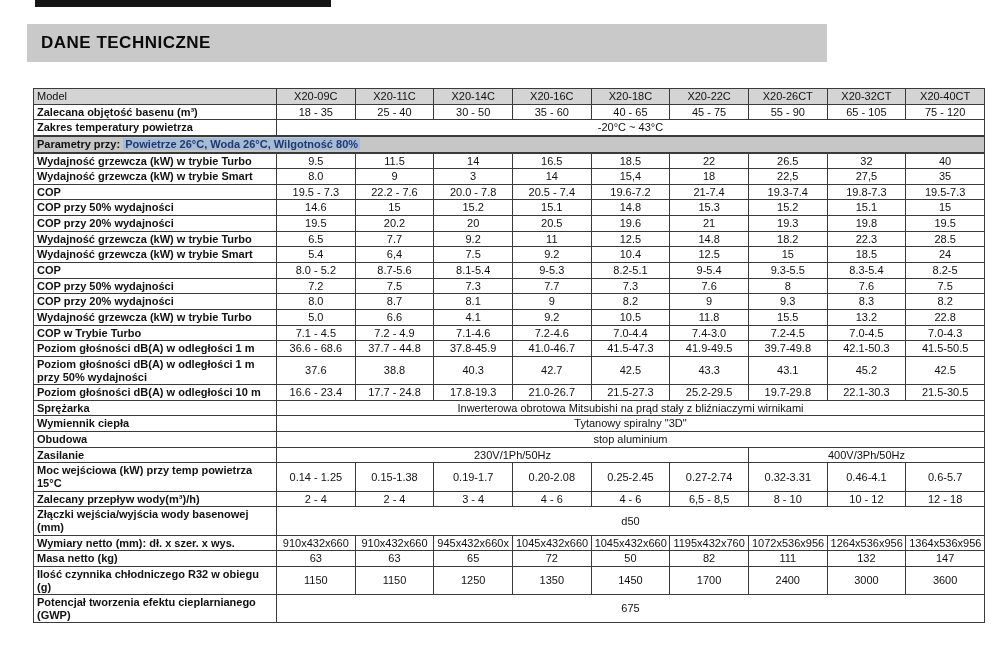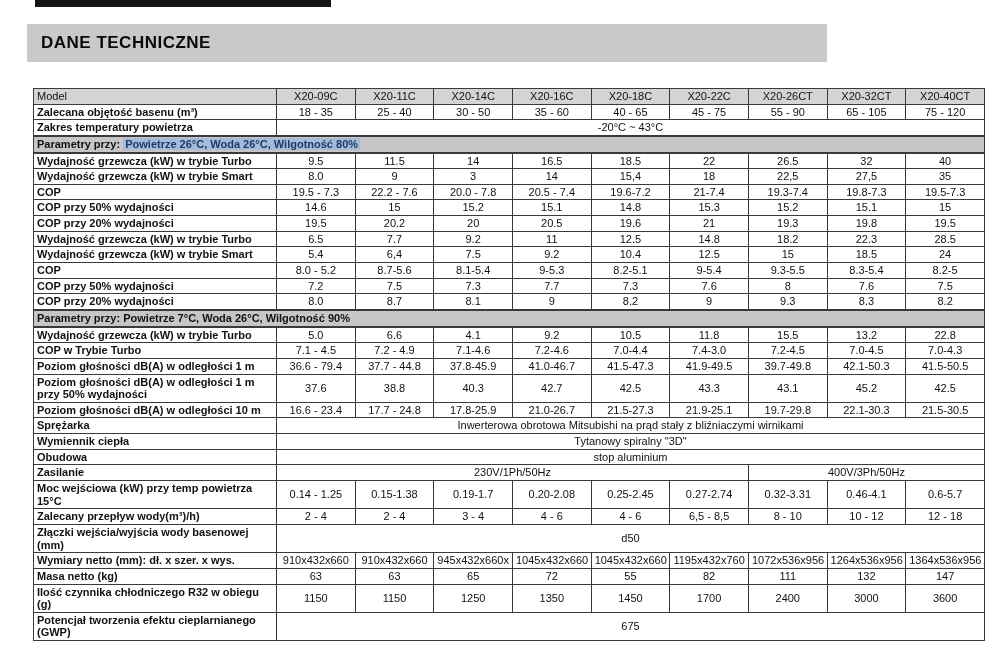--- a/index.html
+++ b/index.html
@@ -195,23 +195,20 @@
         <td class="val">8.0</td>
         <td class="val">8.7</td>
         <td class="val">8.1</td>
         <td class="val">9</td>
         <td class="val">8.2</td>
         <td class="val">9</td>
         <td class="val">9.3</td>
         <td class="val">8.3</td>
         <td class="val">8.2</td>
       </tr>
-      <tr class="sec">
-        <td class="lbl" colspan="10"><span>Parametry przy: </span><span>Powietrze 7°C, Woda 26°C, Wilgotność 90%</span></td>
-      </tr>
       <tr>
         <td class="lbl">Wydajność grzewcza (kW) w trybie Turbo</td>
         <td class="val">5.0</td>
         <td class="val">6.6</td>
         <td class="val">4.1</td>
         <td class="val">9.2</td>
         <td class="val">10.5</td>
         <td class="val">11.8</td>
         <td class="val">15.5</td>
         <td class="val">13.2</td>
@@ -224,21 +221,21 @@
         <td class="val">7.1-4.6</td>
         <td class="val">7.2-4.6</td>
         <td class="val">7.0-4.4</td>
         <td class="val">7.4-3.0</td>
         <td class="val">7.2-4.5</td>
         <td class="val">7.0-4.5</td>
         <td class="val">7.0-4.3</td>
       </tr>
       <tr>
         <td class="lbl">Poziom głośności dB(A) w odległości 1 m</td>
-        <td class="val">36.6 - 79.4</td>
+        <td class="val">36.6 - 68.6</td>
         <td class="val">37.7 - 44.8</td>
         <td class="val">37.8-45.9</td>
         <td class="val">41.0-46.7</td>
         <td class="val">41.5-47.3</td>
         <td class="val">41.9-49.5</td>
         <td class="val">39.7-49.8</td>
         <td class="val">42.1-50.3</td>
         <td class="val">41.5-50.5</td>
       </tr>
       <tr>
@@ -250,24 +247,24 @@
         <td class="val">42.5</td>
         <td class="val">43.3</td>
         <td class="val">43.1</td>
         <td class="val">45.2</td>
         <td class="val">42.5</td>
       </tr>
       <tr>
         <td class="lbl">Poziom głośności dB(A) w odległości 10 m</td>
         <td class="val">16.6 - 23.4</td>
         <td class="val">17.7 - 24.8</td>
-        <td class="val">17.8-25.9</td>
+        <td class="val">17.8-19.3</td>
         <td class="val">21.0-26.7</td>
         <td class="val">21.5-27.3</td>
-        <td class="val">21.9-25.1</td>
+        <td class="val">25.2-29.5</td>
         <td class="val">19.7-29.8</td>
         <td class="val">22.1-30.3</td>
         <td class="val">21.5-30.5</td>
       </tr>
       <tr>
         <td class="lbl">Sprężarka</td>
         <td class="val" colspan="9">Inwerterowa obrotowa Mitsubishi na prąd stały z bliźniaczymi wirnikami</td>
       </tr>
       <tr>
         <td class="lbl">Wymiennik ciepła</td>
@@ -321,21 +318,21 @@
         <td class="val">1072x536x956</td>
         <td class="val">1264x536x956</td>
         <td class="val">1364x536x956</td>
       </tr>
       <tr>
         <td class="lbl">Masa netto (kg)</td>
         <td class="val">63</td>
         <td class="val">63</td>
         <td class="val">65</td>
         <td class="val">72</td>
-        <td class="val">55</td>
+        <td class="val">50</td>
         <td class="val">82</td>
         <td class="val">111</td>
         <td class="val">132</td>
         <td class="val">147</td>
       </tr>
       <tr>
         <td class="lbl">Ilość czynnika chłodniczego R32 w obiegu (g)</td>
         <td class="val">1150</td>
         <td class="val">1150</td>
         <td class="val">1250</td>

